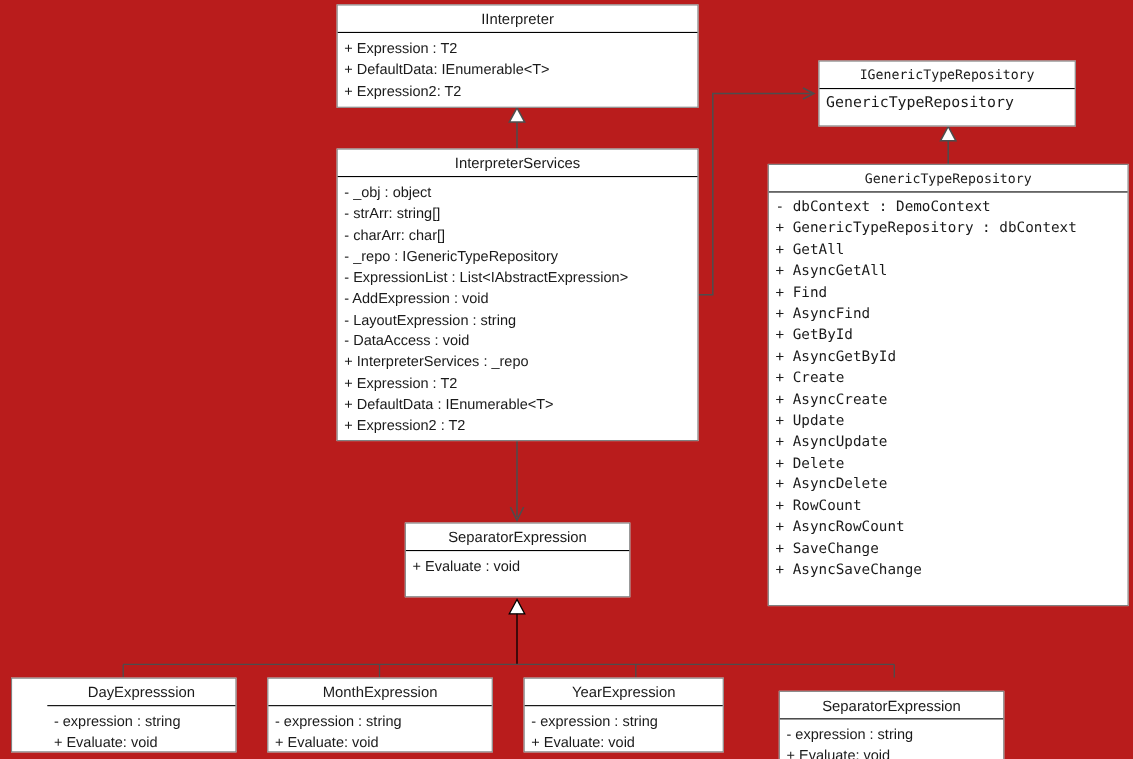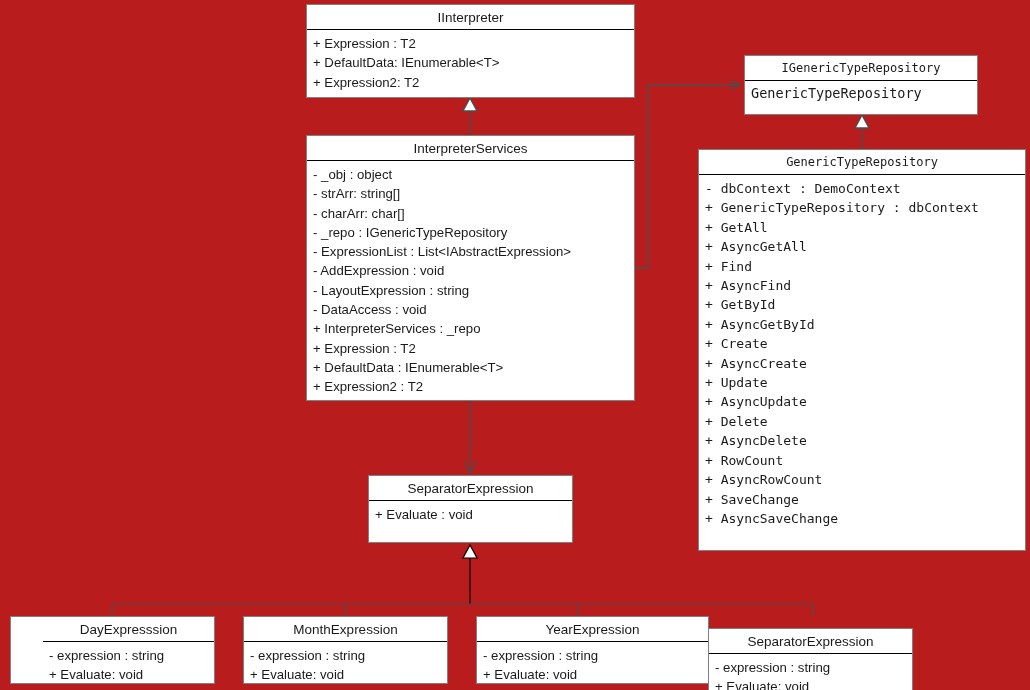--- a/index.html
+++ b/index.html
@@ -61,21 +61,21 @@
   .mono .uml-row   { font-size: 13px; line-height: 19.4px; }
 
   
   #cls-iinterpreter            { left: 306px; top: 4px;   width: 329px; height: 94px; }
   #cls-interpreterservices     { left: 306px; top: 135px; width: 329px; height: 266px; }
   #cls-igenerictyperepository  { left: 744px; top: 55px;  width: 234px; height: 60px; }
   #cls-generictyperepository   { left: 698px; top: 149px; width: 328px; height: 402px; }
   #cls-iabstractexpression     { left: 368px; top: 475px; width: 205px; height: 68px; }
   #cls-dayexpresssion          { left: 10px;  top: 616px; width: 205px; height: 68px; padding-left: 32px; }
   #cls-monthexpression         { left: 243px; top: 616px; width: 205px; height: 68px; }
-  #cls-yearexpression          { left: 476px; top: 616px; width: 233px; height: 68px; }
+  #cls-yearexpression          { left: 476px; top: 616px; width: 182px; height: 68px; }
   #cls-separatorexpression     { left: 708px; top: 616px; width: 205px; height: 68px; margin-top: 12px; }
 
   #cls-igenerictyperepository .uml-body { padding-top: 3px; }
   #cls-igenerictyperepository .uml-row  { font-size: 13.5px; }
 </style>
 </head>
 <body>
 
 <div id="canvas">
 

